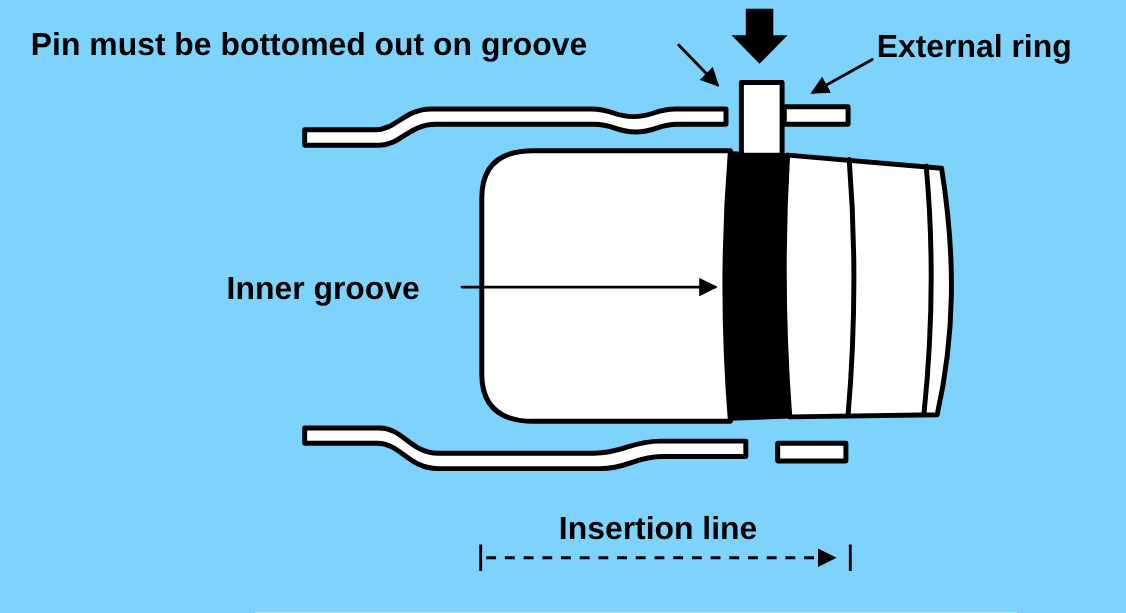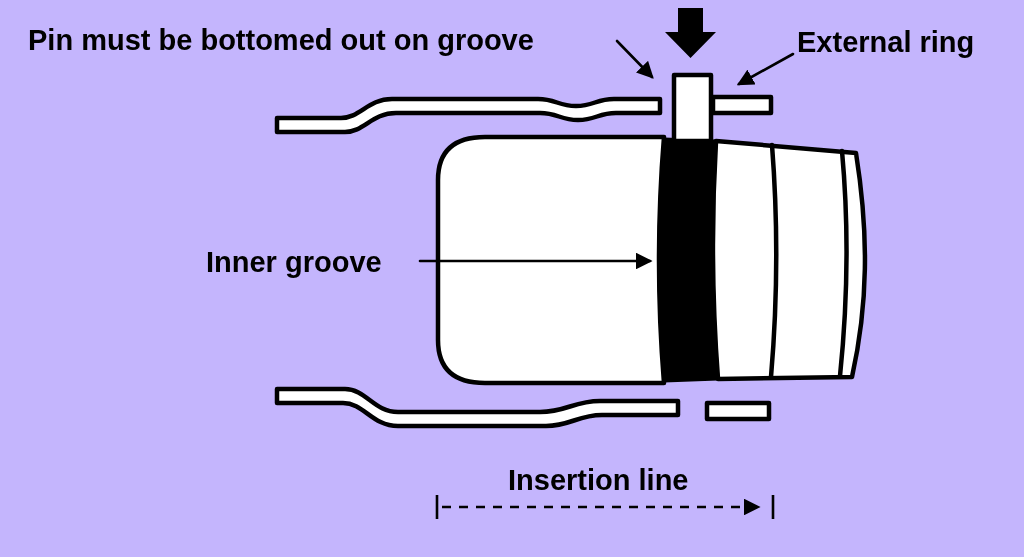--- a/index.html
+++ b/index.html
@@ -4,21 +4,21 @@
 <style>
   html, body {
     margin: 0;
     padding: 0;
     background: #ffffff;
   }
   .canvas {
     position: relative;
     width: 1024px;
     height: 557px;
-    background: #c4b5fd;
+    background: #7dd3fc;
     overflow: hidden;
   }
   svg { display: block; }
   .outline {
     fill: #ffffff;
     stroke: #000000;
     stroke-width: 4.5;
     stroke-linejoin: round;
   }
   .solid {

